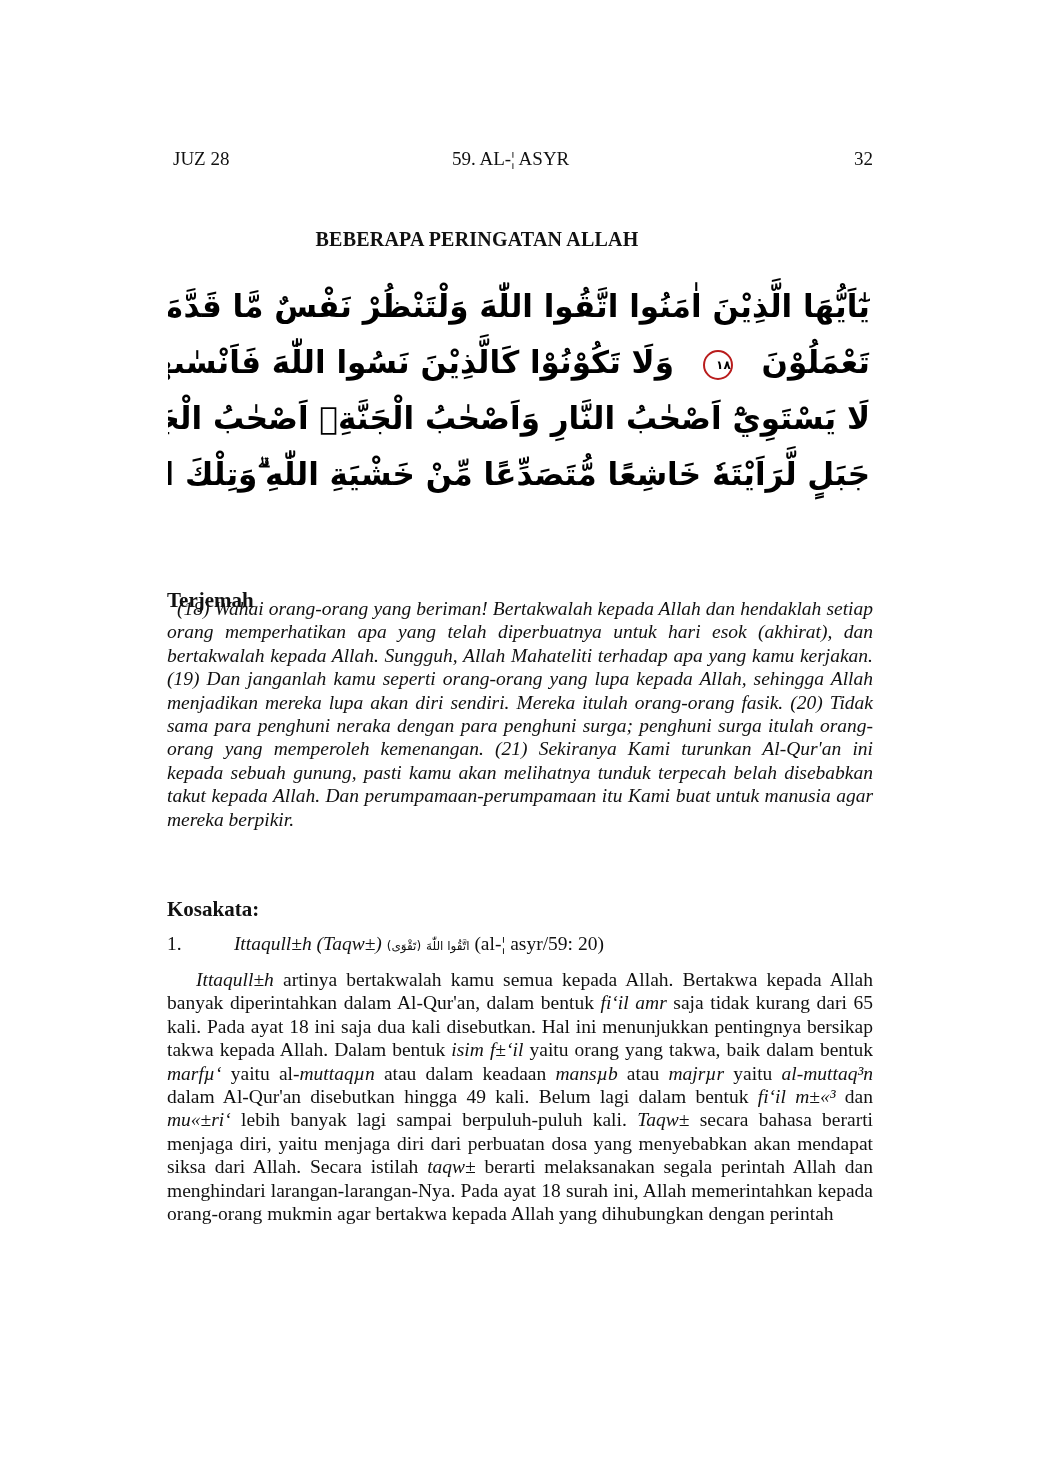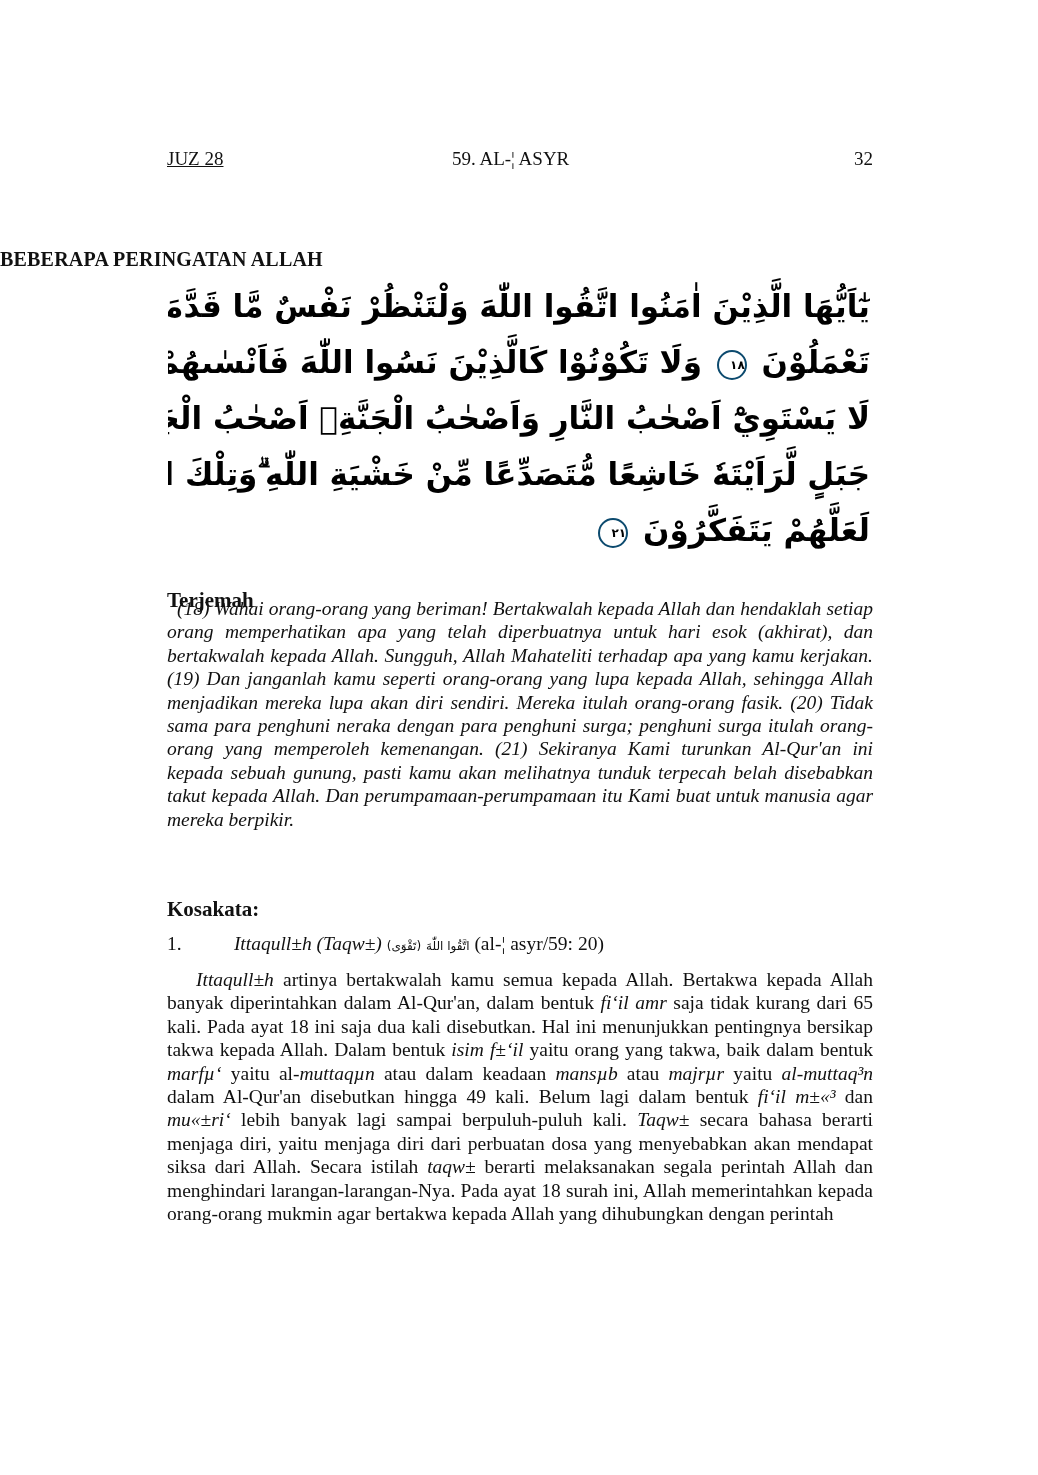--- a/index.html
+++ b/index.html
@@ -15,29 +15,30 @@
 
     .running-header {
       position: absolute;
       top: 146px;
       left: 167px;
       width: 706px;
       height: 26px;
       font-size: 19px;
       line-height: 26px;
     }
-    .running-header .juz { position: absolute; left: 0; top: 0; text-decoration: underline; }
+    .running-header .juz { position: absolute; left: 6px; top: 0; }
     .running-header .surah { position: absolute; left: 285px; top: 0; }
     .running-header .pageno { position: absolute; right: 0; top: 0; }
 
     .section-title {
       position: absolute;
-      top: 248px;
+      top: 228px;
       left: 0;
       width: 954px;
+      text-align: center;
       font-weight: bold;
       font-size: 20px;
       letter-spacing: 0.2px;
     }
 
     .arabic-block {
       position: absolute;
       top: 278px;
       left: 168px;
       width: 702px;
@@ -53,27 +54,27 @@
       white-space: nowrap;
       text-align: justify;
       text-align-last: justify;
       overflow: hidden;
     }
     .arabic-line.last { text-align-last: right; }
     .ayah-mark {
       display: inline-block;
       width: 26px;
       height: 26px;
-      border: 2px solid #0c4a6e;
+      border: 2px solid #b91c1c;
       border-radius: 50%;
       font-size: 12px;
       line-height: 26px;
       text-align: center;
       vertical-align: middle;
-      margin: 0 4px;
+      margin: 0 18px;
     }
 
     .heading {
       position: absolute;
       left: 167px;
       font-weight: bold;
       font-size: 21px;
     }
     .heading.terjemah { top: 568px; margin-top: 20px; }
     .heading.kosakata { top: 897px; }
@@ -144,24 +145,20 @@
       
     </div>
     <div class="arabic-line">
       <span>لَا يَسْتَوِيْٓ اَصْحٰبُ النَّارِ وَاَصْحٰبُ الْجَنَّةِۗ اَصْحٰبُ الْجَنَّةِ هُمُ الْفَاۤىِٕزُوْنَ</span>
       
       
     </div>
     <div class="arabic-line">
       <span>جَبَلٍ لَّرَاَيْتَهٗ خَاشِعًا مُّتَصَدِّعًا مِّنْ خَشْيَةِ اللّٰهِ ۗوَتِلْكَ الْاَمْثَالُ نَضْرِبُهَا لِلنَّاسِ</span>
     </div>
-    <div class="arabic-line last">
-      <span>لَعَلَّهُمْ يَتَفَكَّرُوْنَ</span>
-      <span class="ayah-mark">٢١</span>
-    </div>
   </div>
 
   <div class="heading terjemah">Terjemah</div>
   <div class="translation">(18) Wahai orang-orang yang beriman! Bertakwalah kepada Allah dan hendaklah setiap orang memperhatikan apa yang telah diperbuatnya untuk hari esok (akhirat), dan bertakwalah kepada Allah. Sungguh, Allah Mahateliti terhadap apa yang kamu kerjakan. (19) Dan janganlah kamu seperti orang-orang yang lupa kepada Allah, sehingga Allah menjadikan mereka lupa akan diri sendiri. Mereka itulah orang-orang fasik. (20) Tidak sama para penghuni neraka dengan para penghuni surga; penghuni surga itulah orang-orang yang memperoleh kemenangan. (21) Sekiranya Kami turunkan Al-Qur'an ini kepada sebuah gunung, pasti kamu akan melihatnya tunduk terpecah belah disebabkan takut kepada Allah. Dan perumpamaan-perumpamaan itu Kami buat untuk manusia agar mereka berpikir.</div>
 
   <div class="heading kosakata">Kosakata:</div>
 
   <div class="vocab-item">
     <span class="num">1.</span>
     <span class="term">Ittaqull±h (Taqw±)</span>

